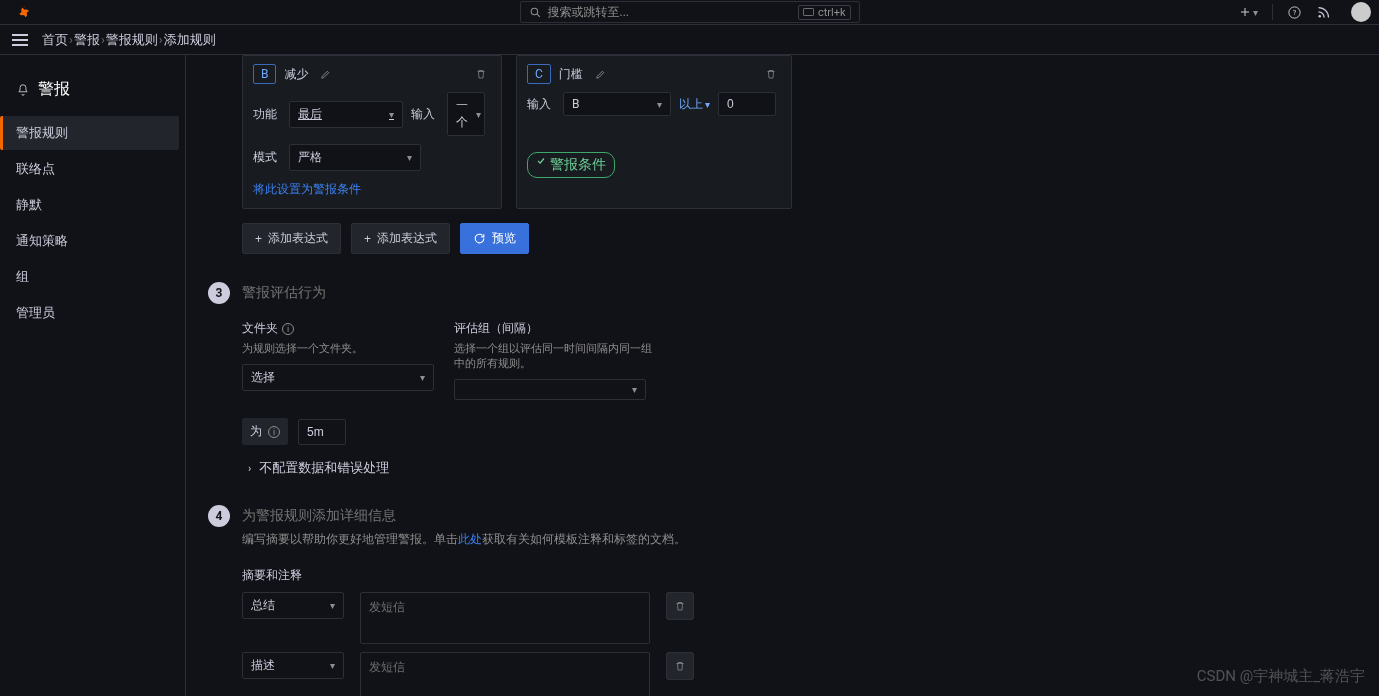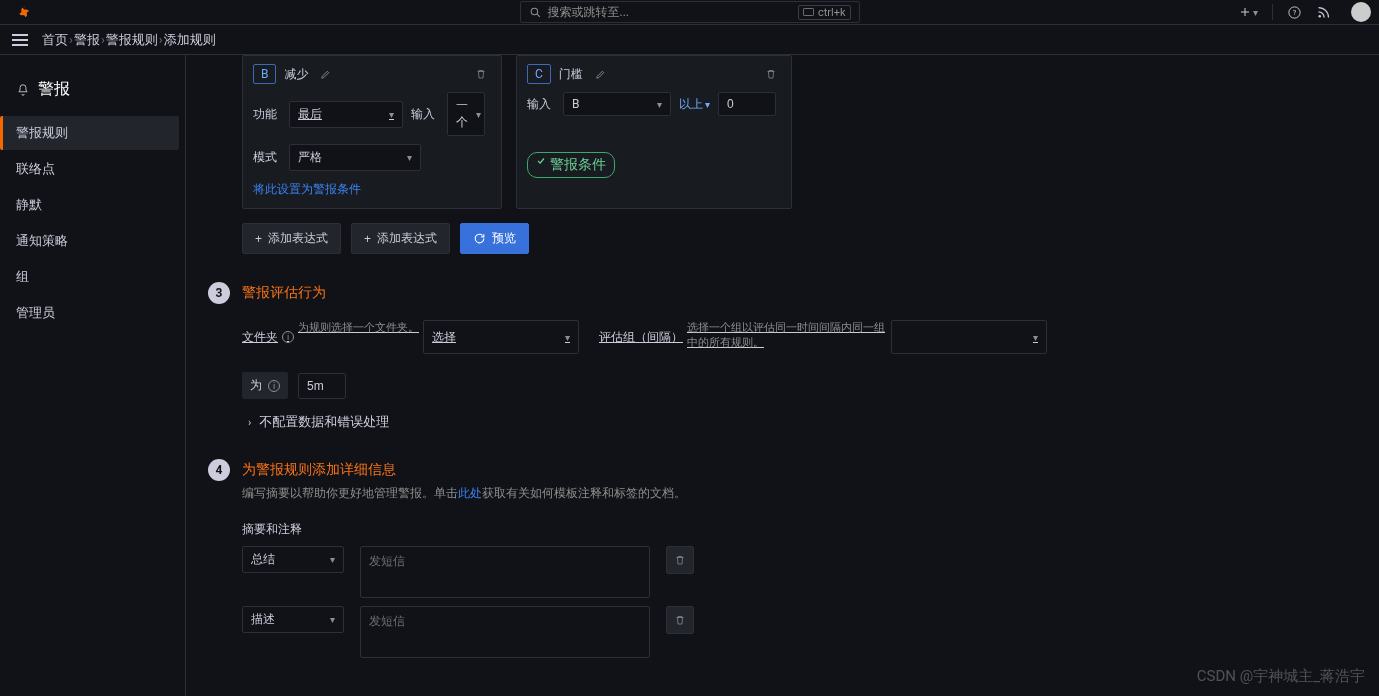--- a/index.html
+++ b/index.html
@@ -140,21 +140,21 @@
   align-items: center;
   justify-content: space-between;
   cursor: pointer;
   font-size: 12px;
 }
 .select .chev { color: #8e8e8e; font-size: 10px; margin-left: 8px;}
 .select.w110 { width: 114px; text-decoration: underline; }
 .select.w38 { width: 38px; }
 .select.w140 { width: 132px; }
 .select.w108 { width: 108px; }
-.select.w196 { width: 156px; }
+.select.w196 { width: 192px; }
 .select.w102 { width: 102px; }
 .link-blue { color: #3b82f6; font-size: 12px; cursor: pointer; margin-top: 2px; display:inline-block;}
 .badge-green {
   border: 1px solid #3ea76a;
   color: #6dd098;
   padding: 3px 8px;
   border-radius: 10px;
   font-size: 14px;
   display: inline-flex;
   gap: 4px;
@@ -187,26 +187,26 @@
 
 .section { margin-bottom: 28px; }
 .section-header { display: flex; align-items: center; gap: 12px; margin-bottom: 4px;}
 .step-num {
   width: 22px; height: 22px; border-radius: 50%;
   background: #ccccdc; color: #111217;
   display: flex; align-items: center; justify-content: center;
   font-size: 12px; font-weight: bold;
   margin-left: -34px;
 }
-.section-title { color: #f97316; font-size: 14px; }
+.section-title { color: #737373; font-size: 14px; }
 .section-sub { color: #8e8e8e; font-size: 12px; margin-bottom: 19px;}
 .section-sub .link { color: #3b82f6; cursor: pointer;}
 
 .two-col { display: flex; gap: 20px; }
-.field-group { display: flex; flex-direction: row; gap: 4px; text-decoration: underline; }
+.field-group { display: flex; flex-direction: column; gap: 4px; }
 .field-label { font-size: 12px; color: #ccccdc; display: flex; align-items: center; gap: 4px;}
 .help-icon { width: 12px; height: 12px; border: 1px solid #8e8e8e; border-radius: 50%; display: inline-flex; align-items:center; justify-content:center; font-size: 9px; color: #8e8e8e;}
 .field-hint { font-size: 11px; color: #8e8e8e; margin-bottom: 4px; max-width: 200px;}
 
 .for-row { display: flex; align-items: center; gap: 10px; margin-top: 18px; margin-bottom: 14px;}
 .small-input {
   background: #111217;
   border: 1px solid #2c2f37;
   border-radius: 2px;
   padding: 5px 8px;

